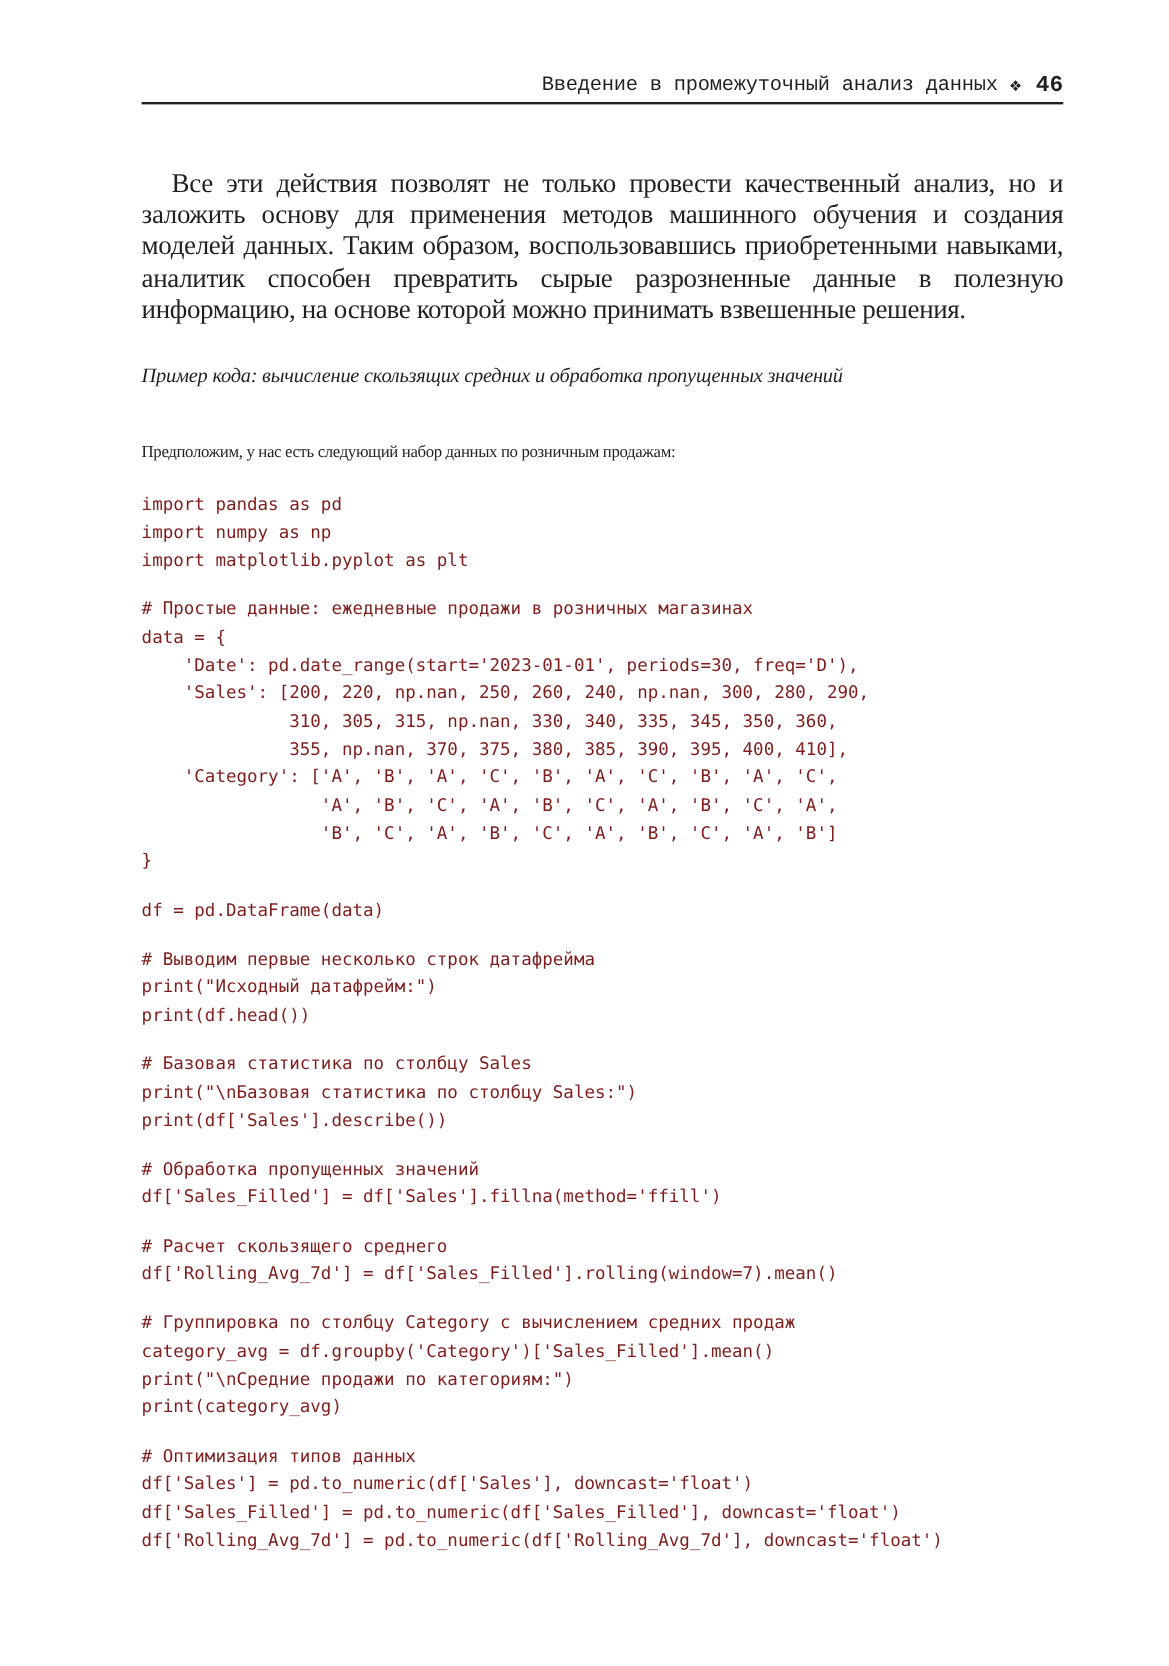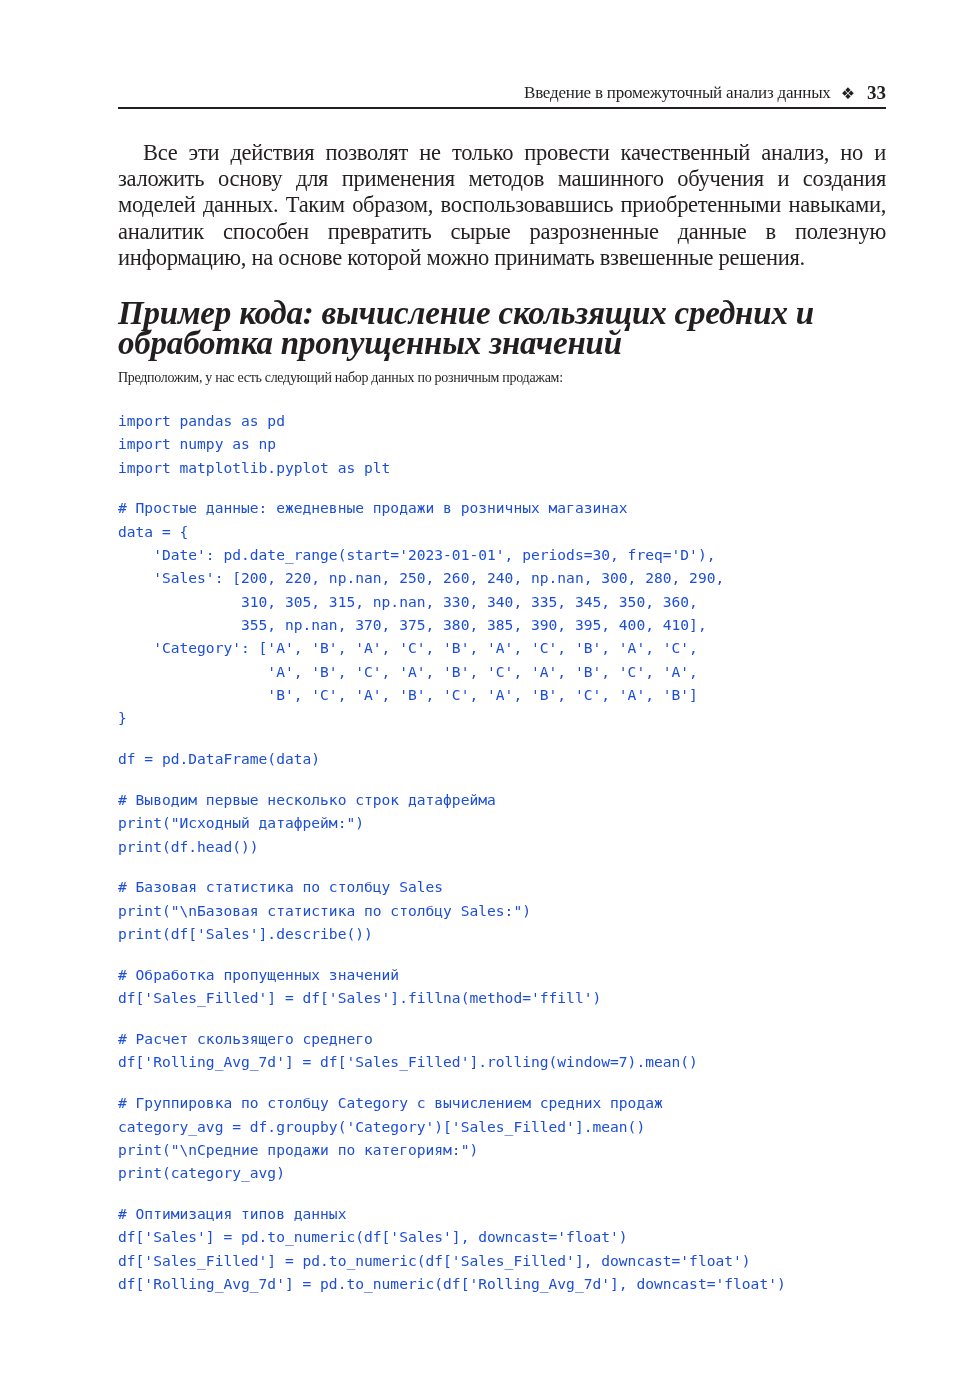--- a/index.html
+++ b/index.html
@@ -16,28 +16,28 @@
     }
     .page {
       position: absolute;
       left: 118px;
       top: 0;
       width: 768px;
     }
     .running-header {
       position: absolute;
       left: 0;
-      top: 79px;
+      top: 57px;
       width: 768px;
       height: 28px;
       border-bottom: 2px solid #231f20;
       display: flex;
       justify-content: flex-end;
       align-items: center;
-      font-family: Liberation Serif, serif;
+      font-family: Liberation Mono, monospace;
       font-size: 17px;
     }
     .running-header .title {
       letter-spacing: -0.2px;
     }
     .running-header .ornament {
       margin: 0 12px 0 10px;
       font-size: 16px;
     }
     .running-header .page-number {
@@ -58,22 +58,22 @@
       letter-spacing: -0.3px;
       margin: 0;
     }
     .section-heading {
       position: absolute;
       left: 0;
       top: 298px;
       width: 768px;
       font-family: "Liberation Serif", serif;
       font-style: italic;
-      font-weight: bold;
-      font-size: 33px;
+      font-weight: normal;
+      font-size: 17px;
       line-height: 30px;
       margin: 0;
       letter-spacing: -0.2px;
     }
     .intro-text {
       position: absolute;
       left: 0;
       top: 365px;
       width: 768px;
       font-family: "Liberation Serif", serif;
@@ -85,40 +85,40 @@
     .code-block {
       position: absolute;
       left: 0;
       top: 409px;
       width: 768px;
       font-family: "DejaVu Sans Mono", monospace;
       font-size: 14.6px;
       line-height: 23.3px;
       white-space: pre;
       margin: 0;
-      color: #1d4ed8;
+      color: #7f1d1d;
     }
     .code-line {
       display: block;
       height: 23.3px;
     }
     .code-gap {
       display: block;
       height: 17.6px;
     }
   </style>
 </head>
 <body>
 
 <div class="page">
 
   <div class="running-header">
     <span class="title">Введение в промежуточный анализ данных</span>
     <span class="ornament">❖</span>
-    <span class="page-number">33</span>
+    <span class="page-number">46</span>
   </div>
 
   <p class="body-text">Все эти действия позволят не только провести качественный анализ, но и заложить основу для применения методов машинного обучения и соз­дания моделей данных. Таким образом, воспользовавшись приобретенны­ми навыками, аналитик способен превратить сырые разрозненные данные в полезную информацию, на основе которой можно принимать взвешенные решения.</p>
 
   <h3 class="section-heading">Пример кода: вычисление скользящих средних и обработка пропущенных значений</h3>
 
   <p class="intro-text">Предположим, у нас есть следующий набор данных по розничным продажам:</p>
 
   <div class="code-block" id="code-block"><span class="code-line">import pandas as pd</span><span class="code-line">import numpy as np</span><span class="code-line">import matplotlib.pyplot as plt</span><span class="code-gap"></span><span class="code-line"># Простые данные: ежедневные продажи в розничных магазинах</span><span class="code-line">data = {</span><span class="code-line">    'Date': pd.date_range(start='2023-01-01', periods=30, freq='D'),</span><span class="code-line">    'Sales': [200, 220, np.nan, 250, 260, 240, np.nan, 300, 280, 290,</span><span class="code-line">              310, 305, 315, np.nan, 330, 340, 335, 345, 350, 360,</span><span class="code-line">              355, np.nan, 370, 375, 380, 385, 390, 395, 400, 410],</span><span class="code-line">    'Category': ['A', 'B', 'A', 'C', 'B', 'A', 'C', 'B', 'A', 'C',</span><span class="code-line">                 'A', 'B', 'C', 'A', 'B', 'C', 'A', 'B', 'C', 'A',</span><span class="code-line">                 'B', 'C', 'A', 'B', 'C', 'A', 'B', 'C', 'A', 'B']</span><span class="code-line">}</span><span class="code-gap"></span><span class="code-line">df = pd.DataFrame(data)</span><span class="code-gap"></span><span class="code-line"># Выводим первые несколько строк датафрейма</span><span class="code-line">print("Исходный датафрейм:")</span><span class="code-line">print(df.head())</span><span class="code-gap"></span><span class="code-line"># Базовая статистика по столбцу Sales</span><span class="code-line">print("\nБазовая статистика по столбцу Sales:")</span><span class="code-line">print(df['Sales'].describe())</span><span class="code-gap"></span><span class="code-line"># Обработка пропущенных значений</span><span class="code-line">df['Sales_Filled'] = df['Sales'].fillna(method='ffill')</span><span class="code-gap"></span><span class="code-line"># Расчет скользящего среднего</span><span class="code-line">df['Rolling_Avg_7d'] = df['Sales_Filled'].rolling(window=7).mean()</span><span class="code-gap"></span><span class="code-line"># Группировка по столбцу Category с вычислением средних продаж</span><span class="code-line">category_avg = df.groupby('Category')['Sales_Filled'].mean()</span><span class="code-line">print("\nСредние продажи по категориям:")</span><span class="code-line">print(category_avg)</span><span class="code-gap"></span><span class="code-line"># Оптимизация типов данных</span><span class="code-line">df['Sales'] = pd.to_numeric(df['Sales'], downcast='float')</span><span class="code-line">df['Sales_Filled'] = pd.to_numeric(df['Sales_Filled'], downcast='float')</span><span class="code-line">df['Rolling_Avg_7d'] = pd.to_numeric(df['Rolling_Avg_7d'], downcast='float')</span></div>
 

